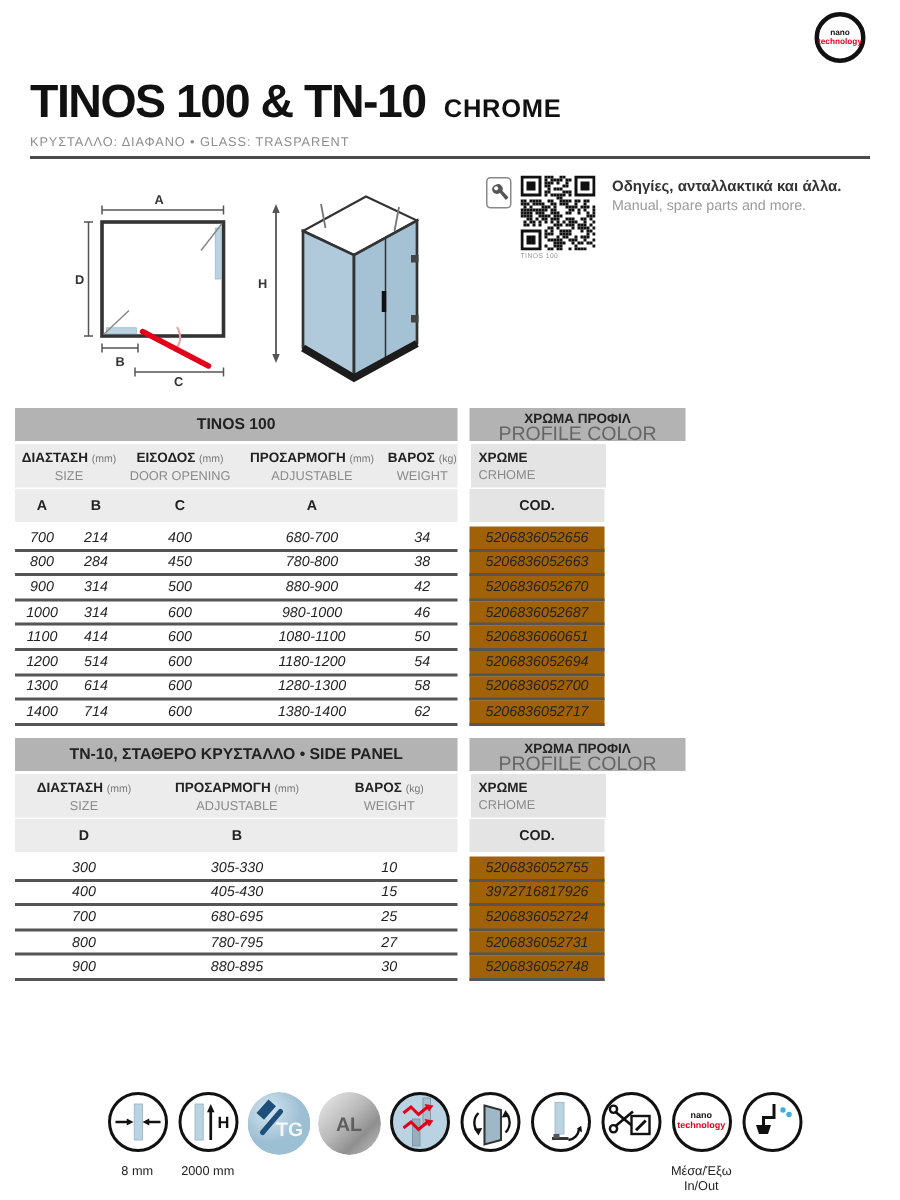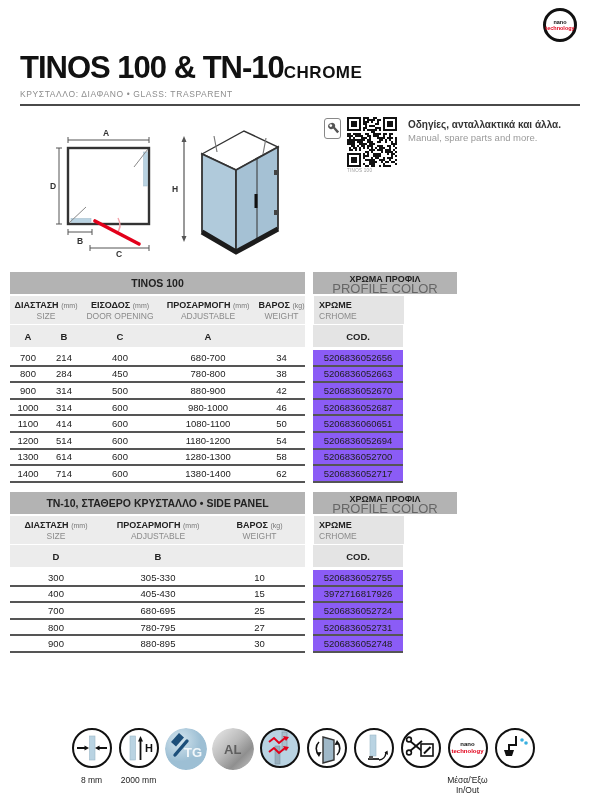--- a/index.html
+++ b/index.html
@@ -3,21 +3,21 @@
 <meta charset="utf-8">
 <style>
   * { margin:0; padding:0; box-sizing:border-box; }
   html,body { background:#fff; }
   .page {
     position:relative; width:600px; height:800px; background:#ffffff;
     font-family:"Liberation Sans", sans-serif; overflow:hidden; color:#1a1a1a;
   }
   
   .hdr { position:absolute; left:20px; top:50px; width:560px; }
-  .title-line { display:flex; align-items:baseline; gap:0; }
+  .title-line { display:flex; align-items:baseline; gap:12px; }
   .title { font-size:31px; font-weight:bold; letter-spacing:-1px; color:#111; }
   .finish { font-size:17px; font-weight:bold; letter-spacing:0.5px; color:#111; }
   .subtitle { margin-top:3px; font-size:8.5px; letter-spacing:0.6px; color:#8d8d8d; font-weight:normal; }
   .rule { margin-top:5px; height:2px; background:#4a4a4a; }
   .logo-circle {
     position:absolute; right:3px; top:-42px; width:34px; height:34px; border:3px solid #111;
     border-radius:50%; display:flex; flex-direction:column; align-items:center; justify-content:center; background:#fff;
   }
   .logo-circle .l1 { font-size:5.5px; font-weight:bold; color:#111; line-height:6px; }
   .logo-circle .l2 { font-size:5.5px; font-weight:bold; color:#e2001a; line-height:6px; }
@@ -52,26 +52,26 @@
   .hen { font-size:8.5px; color:#8a8a8a; line-height:10px; }
   .hdr-right { width:90px; margin-left:9px; background:#e4e4e4; padding:4px 0 3px 5px; }
   .letters-row { display:flex; margin-top:1px; }
   .letters-main { width:295px; height:22px; background:#ececec; display:grid; align-items:center; }
   .t1letters { grid-template-columns:36px 36px 76px 100px 47px; }
   .t2letters { grid-template-columns:92px 112px 91px; }
   .letter { text-align:center; font-size:9.5px; font-weight:bold; color:#222; }
   .letters-right { width:90px; height:22px; margin-left:8px; background:#e4e4e4;
     display:flex; align-items:center; justify-content:center; font-size:9.5px; font-weight:bold; color:#222; }
   .rows { margin-top:3px; }
-  .drow { display:flex; }
+  .drow { display:flex;font-style:italic; }
   .drow-main { width:295px; display:grid; align-items:center; border-bottom:2px solid #555; height:16.6px; }
   .t1data { grid-template-columns:36px 36px 76px 100px 47px; }
   .t2data { grid-template-columns:92px 112px 91px; }
   .dcell { text-align:center; font-size:9.5px; color:#222; }
-  .drow-code { width:90px; margin-left:8px; background:#8b5cf6; border-bottom:2px solid #555;
+  .drow-code { width:90px; margin-left:8px; background:#a16207; border-bottom:2px solid #555;
     display:flex; align-items:center; justify-content:center; font-size:9.5px; color:#222; height:16.6px; }
   
   .icons { position:absolute; left:69px; top:728px; display:flex; gap:2px; }
   .ic { position:relative; width:45px; display:flex; flex-direction:column; align-items:center; }
   .circ { width:40px; height:40px; border:2.5px solid #111; border-radius:50%; background:#fff;
     display:flex; align-items:center; justify-content:center; overflow:hidden; }
   .circ.noborder { border:none; width:42px; height:42px; }
   .circ.bluefill { background:#b9d3e2; }
   .ic-label { position:absolute; top:47px; font-size:8.5px; color:#222; white-space:nowrap; text-align:center; }
   .ic-label .ln { display:block; line-height:10px; }

